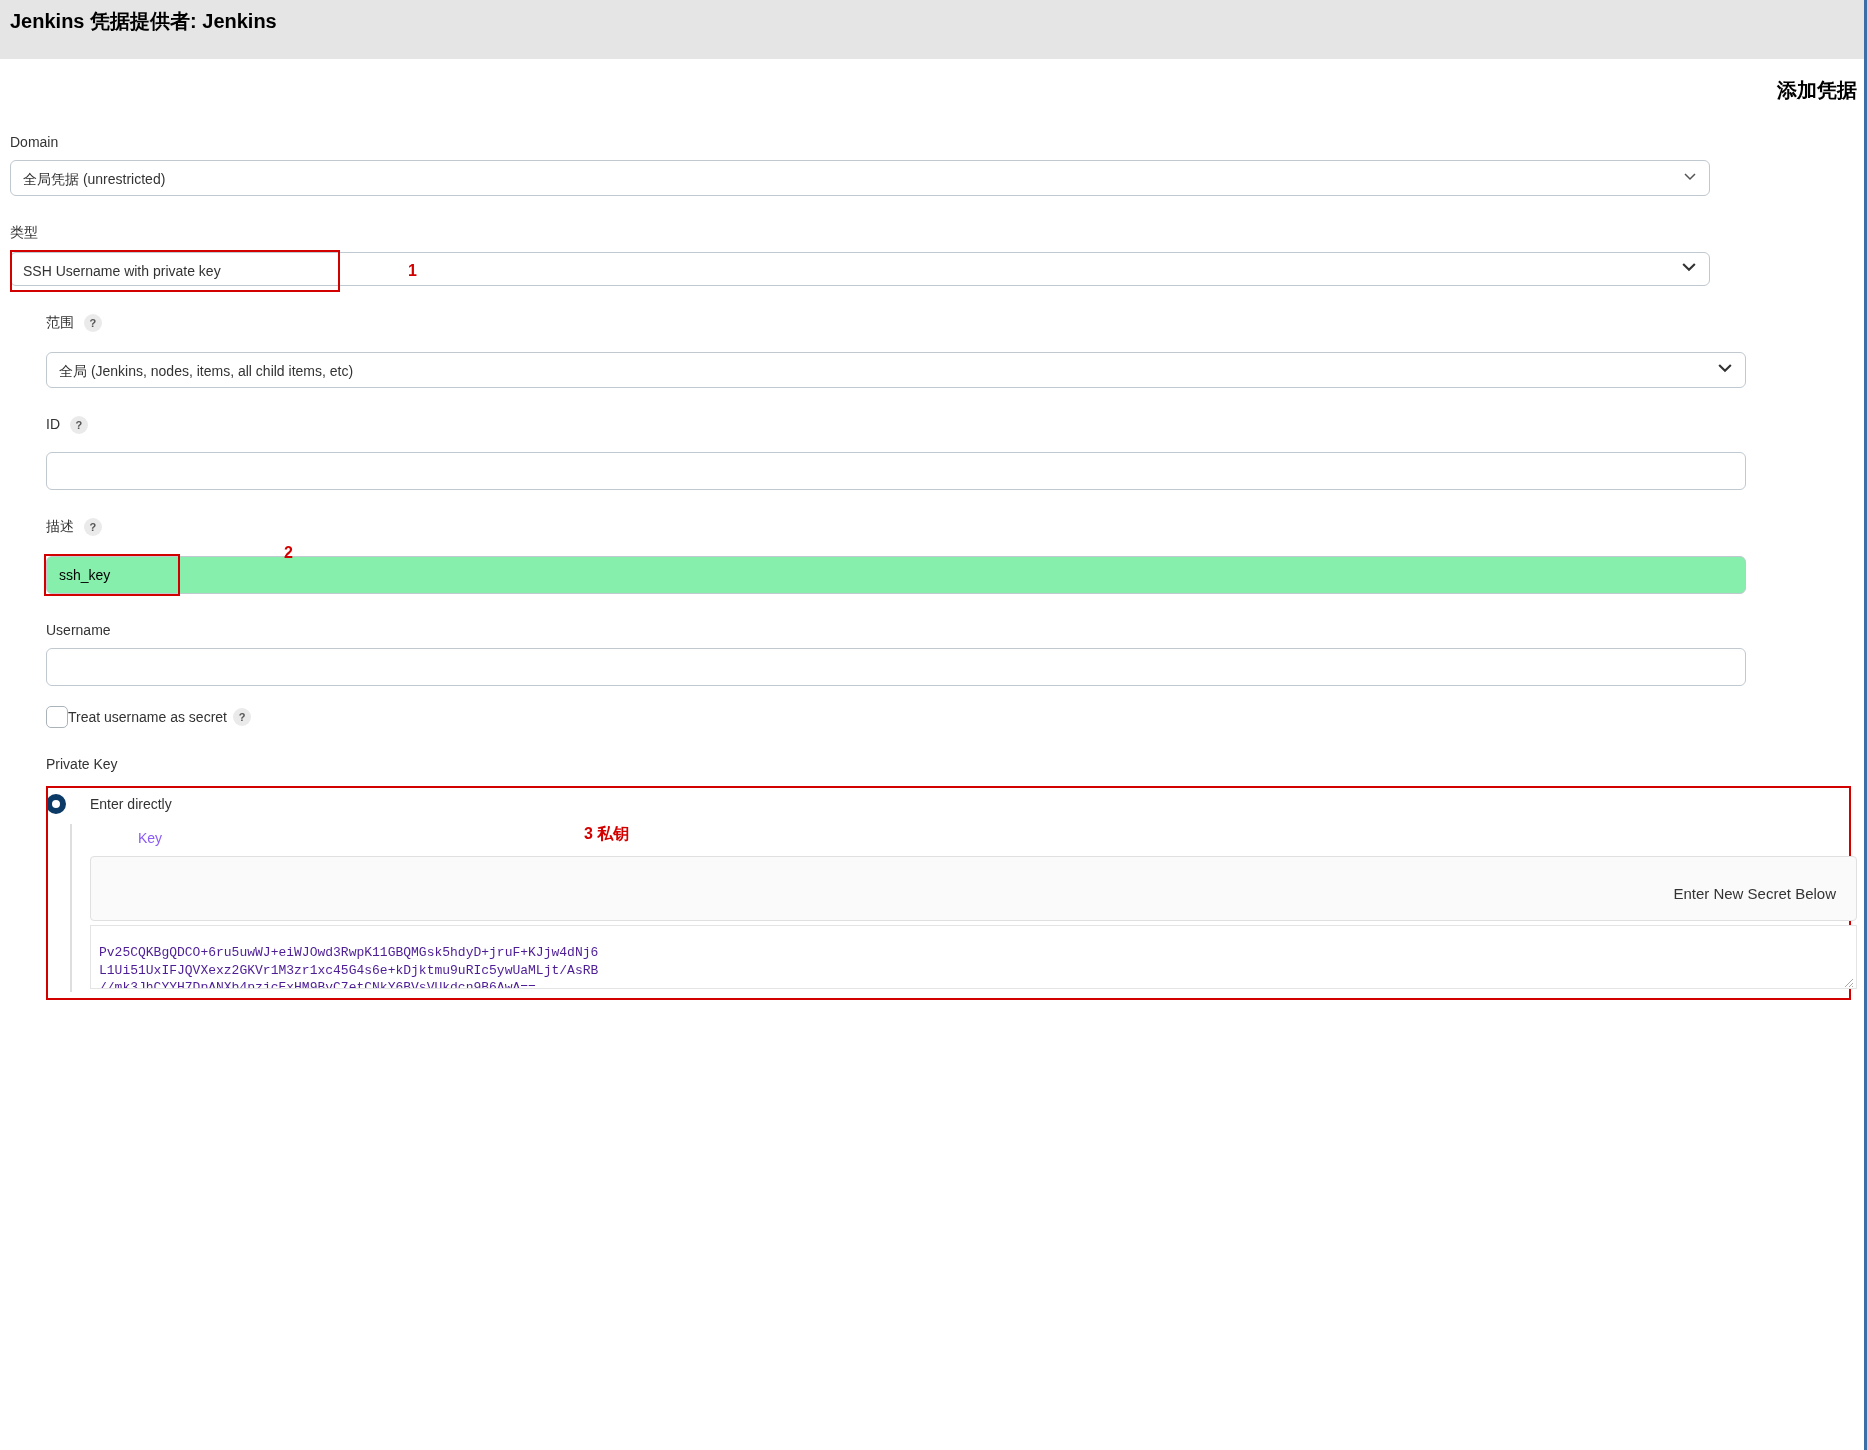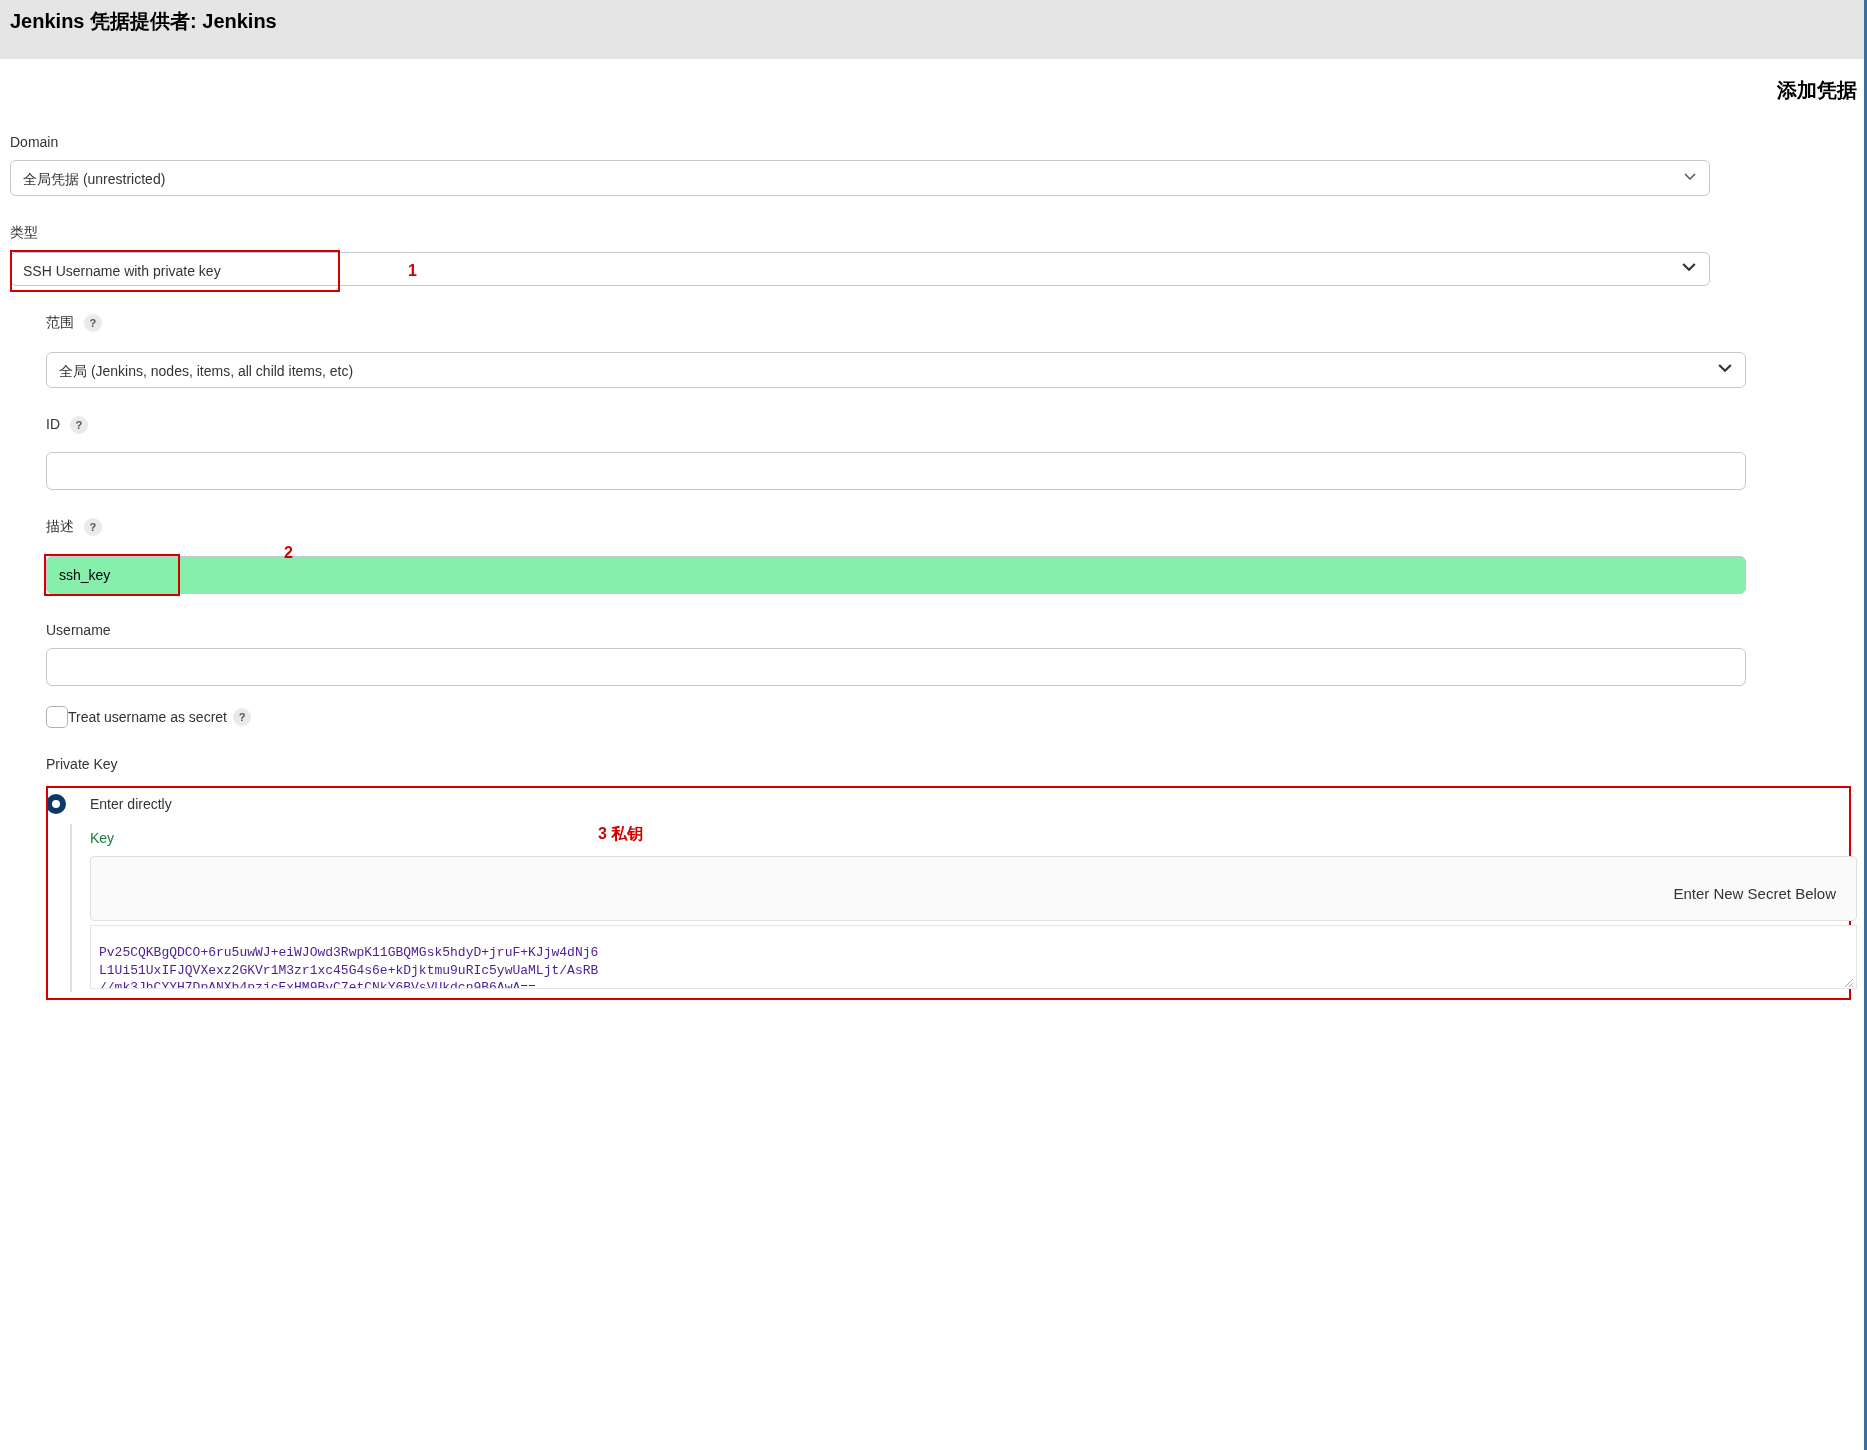--- a/index.html
+++ b/index.html
@@ -153,22 +153,23 @@
     .key-subsection {
       margin-left: 24px;
       padding-left: 18px;
       border-left: 2px solid #dedede;
     }
     .key-subsection-inner {
       padding-top: 6px;
     }
     .key-label {
       font-size: 14px;
-      color: #15803d;
+      color: #8b5cf6;
       margin-bottom: 10px;
+      margin-left: 48px;
     }
     .secret-prompt-box {
       width: 100%;
       border: 1px solid #e0e0e0;
       border-radius: 4px;
       background: #fafafa;
       padding: 28px 20px 18px 20px;
       text-align: right;
       font-size: 15px;
       color: #333;
@@ -300,21 +301,21 @@
       <div class="red-box-pk"></div>
 
       <div class="radio-row" style="padding-top:4px;">
         <div class="radio"></div>
         <span>Enter directly</span>
       </div>
 
       <div class="key-subsection">
         <div class="key-subsection-inner" style="position:relative;">
           <div class="key-label">Key</div>
-          <div class="red-annotation" style="top:0px; left:508px;">3 私钥</div>
+          <div class="red-annotation" style="top:0px; left:494px;">3 私钥</div>
 
           <div class="secret-prompt-box">
             <span>Enter New Secret Below</span>
           </div>
 
           <div class="key-textarea-wrapper">
             <textarea class="key-textarea" style="">Pv25CQKBgQDCO+6ru5uwWJ+eiWJOwd3RwpK11GBQMGsk5hdyD+jruF+KJjw4dNj6
 L1Ui51UxIFJQVXexz2GKVr1M3zr1xc45G4s6e+kDjktmu9uRIc5ywUaMLjt/AsRB
 //mk3JhCYYH7DpANXb4pzjcExHM9BvC7etCNkY6BVsVUkdcn9B6AwA==
 -----END RSA PRIVATE KEY-----</textarea>

